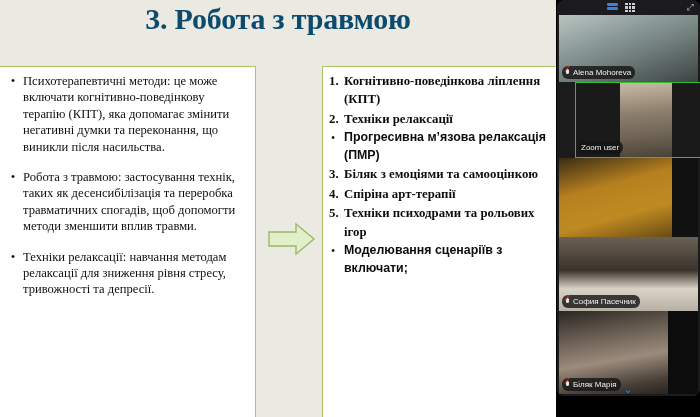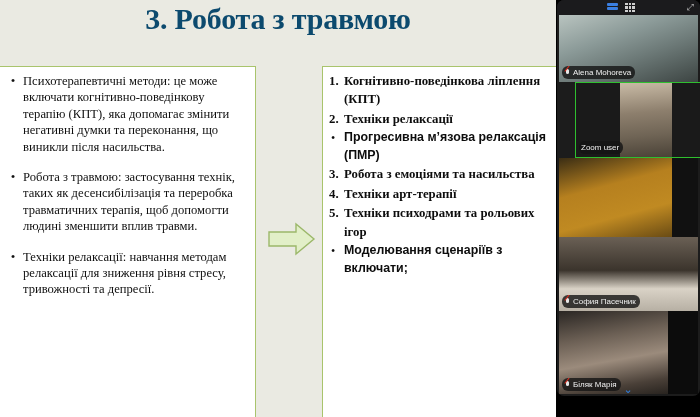--- a/index.html
+++ b/index.html
@@ -165,21 +165,21 @@
 
   <div id="left-box" class="content-box">
 
     <div class="l-item">
       <div class="l-bullet">•</div>
       <div class="l-text"><b>Психотерапевтичні методи</b><span>: це може включати когнітивно-поведінкову терапію (КПТ), яка допомагає змінити негативні думки та переконання, що виникли після насильства.</span></div>
     </div>
 
     <div class="l-item">
       <div class="l-bullet">•</div>
-      <div class="l-text"><b>Робота з травмою</b><span>: застосування технік, таких як десенсибілізація та переробка травматичних терапія, щоб допомогти людині зменшити вплив травми.</span></div>
+      <div class="l-text"><b>Робота з травмою</b><span>: застосування технік, таких як десенсибілізація та переробка травматичних спогадів, щоб допомогти методи зменшити вплив травми.</span></div>
     </div>
 
     <div class="l-item">
       <div class="l-bullet">•</div>
       <div class="l-text"><b>Техніки релаксації</b><span>: навчання методам релаксації для зниження рівня стресу, тривожності та депресії.</span></div>
     </div>
 
   </div>
 
   <div id="arrow">
@@ -200,26 +200,26 @@
       <div class="r-body bold">Техніки релаксації</div>
     </div>
 
     <div class="r-row">
       <div class="r-marker dot">•</div>
       <div class="r-body sans">Прогресивна м’язова релаксація (ПМР)</div>
     </div>
 
     <div class="r-row">
       <div class="r-marker bold">3.</div>
-      <div class="r-body bold">Робота з емоціями та насильства</div>
+      <div class="r-body bold">Біляк з емоціями та самооцінкою</div>
     </div>
 
     <div class="r-row">
       <div class="r-marker bold">4.</div>
-      <div class="r-body bold">Техніки арт-терапії</div>
+      <div class="r-body bold">Спіріна арт-терапії</div>
     </div>
 
 
     <div class="r-row">
       <div class="r-marker bold">5.</div>
       <div class="r-body bold">Техніки психодрами та рольових ігор</div>
     </div>
 
     <div class="r-row">
       <div class="r-marker dot">•</div>

